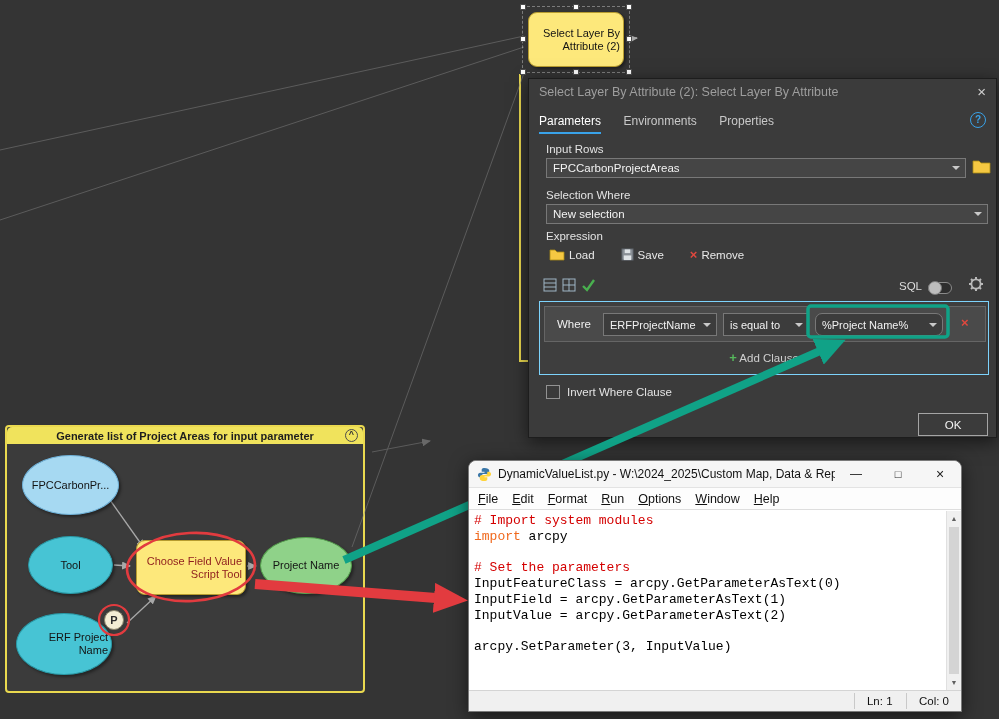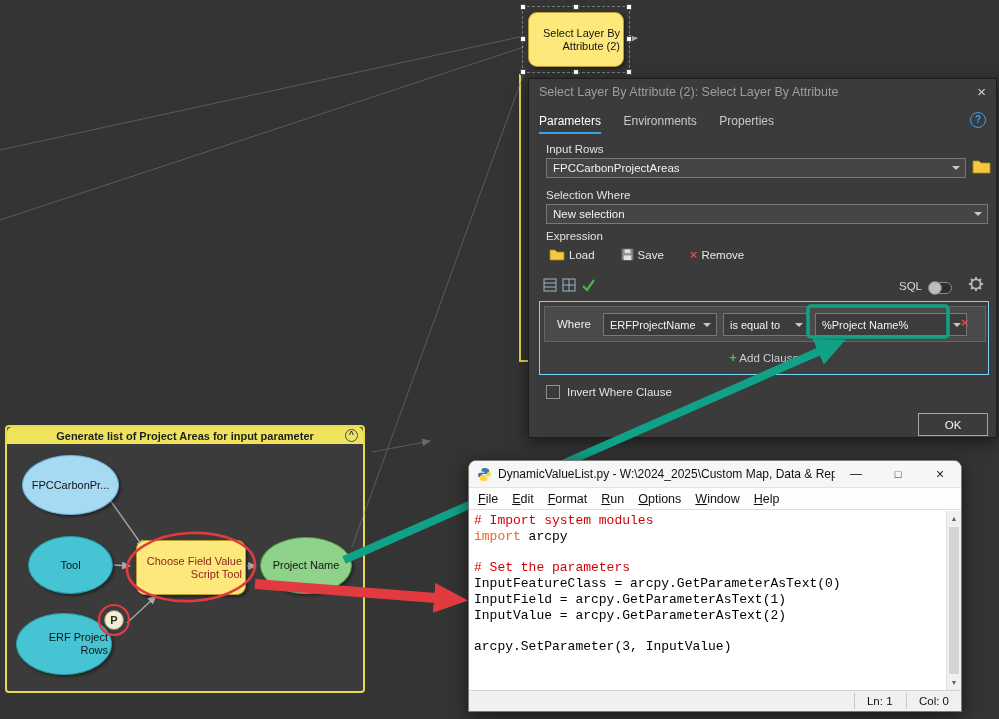--- a/index.html
+++ b/index.html
@@ -138,21 +138,21 @@
     <div class="handle" style="left:-3px;bottom:-3px;"></div>
     <div class="handle" style="left:50px;bottom:-3px;"></div>
     <div class="handle" style="right:-3px;bottom:-3px;"></div>
   </div>
   <div class="node ytool" style="left:528px;top:12px;width:96px;height:55px;">Select Layer By Attribute (2)</div>
 
   <div class="node oval oval-blue" style="left:22px;top:455px;width:97px;height:60px;">FPCCarbonPr...</div>
   <div class="node oval oval-teal" style="left:28px;top:536px;width:85px;height:58px;">Tool</div>
   <div class="node oval oval-green" style="left:260px;top:537px;width:92px;height:57px;">Project Name</div>
   <div class="node ytool script" style="left:136px;top:540px;width:110px;height:55px;">Choose Field Value Script Tool</div>
-  <div class="node oval oval-teal" style="left:16px;top:613px;width:96px;height:62px;">ERF Project Rows</div>
+  <div class="node oval oval-teal" style="left:16px;top:613px;width:96px;height:62px;">ERF Project Name</div>
   <div class="pbadge">P</div>
 
   <div class="dialog">
     <div class="dlg-title">Select Layer By Attribute (2): Select Layer By Attribute</div>
     <div class="dlg-close">×</div>
 
     <div class="tabs">
       <span class="tab active">Parameters</span>
       <span class="tab">Environments</span>
       <span class="tab">Properties</span>
@@ -235,21 +235,21 @@
       <div class="clause-row">
         <div class="lbl" style="left:12px;top:11px;color:#f0f0f0;">Where</div>
         <div class="combo c-combo" style="left:58px;top:6px;width:114px;">
           <span>ERFProjectName</span>
           <span class="chev"></span>
         </div>
         <div class="combo c-combo" style="left:178px;top:6px;width:86px;">
           <span>is equal to</span>
           <span class="chev"></span>
         </div>
-        <div class="combo c-combo" style="left:270px;top:6px;width:152px;">
+        <div class="combo c-combo" style="left:270px;top:6px;width:128px;border-radius:7px;">
           <span>%Project Name%</span>
           <span class="chev"></span>
         </div>
         <span class="abs remove-x" style="left:416px;top:8px;">×</span>
       </div>
       <div class="add-clause">
         <span class="add-plus">+</span>
         <span>Add Clause</span>
       </div>
     </div>

